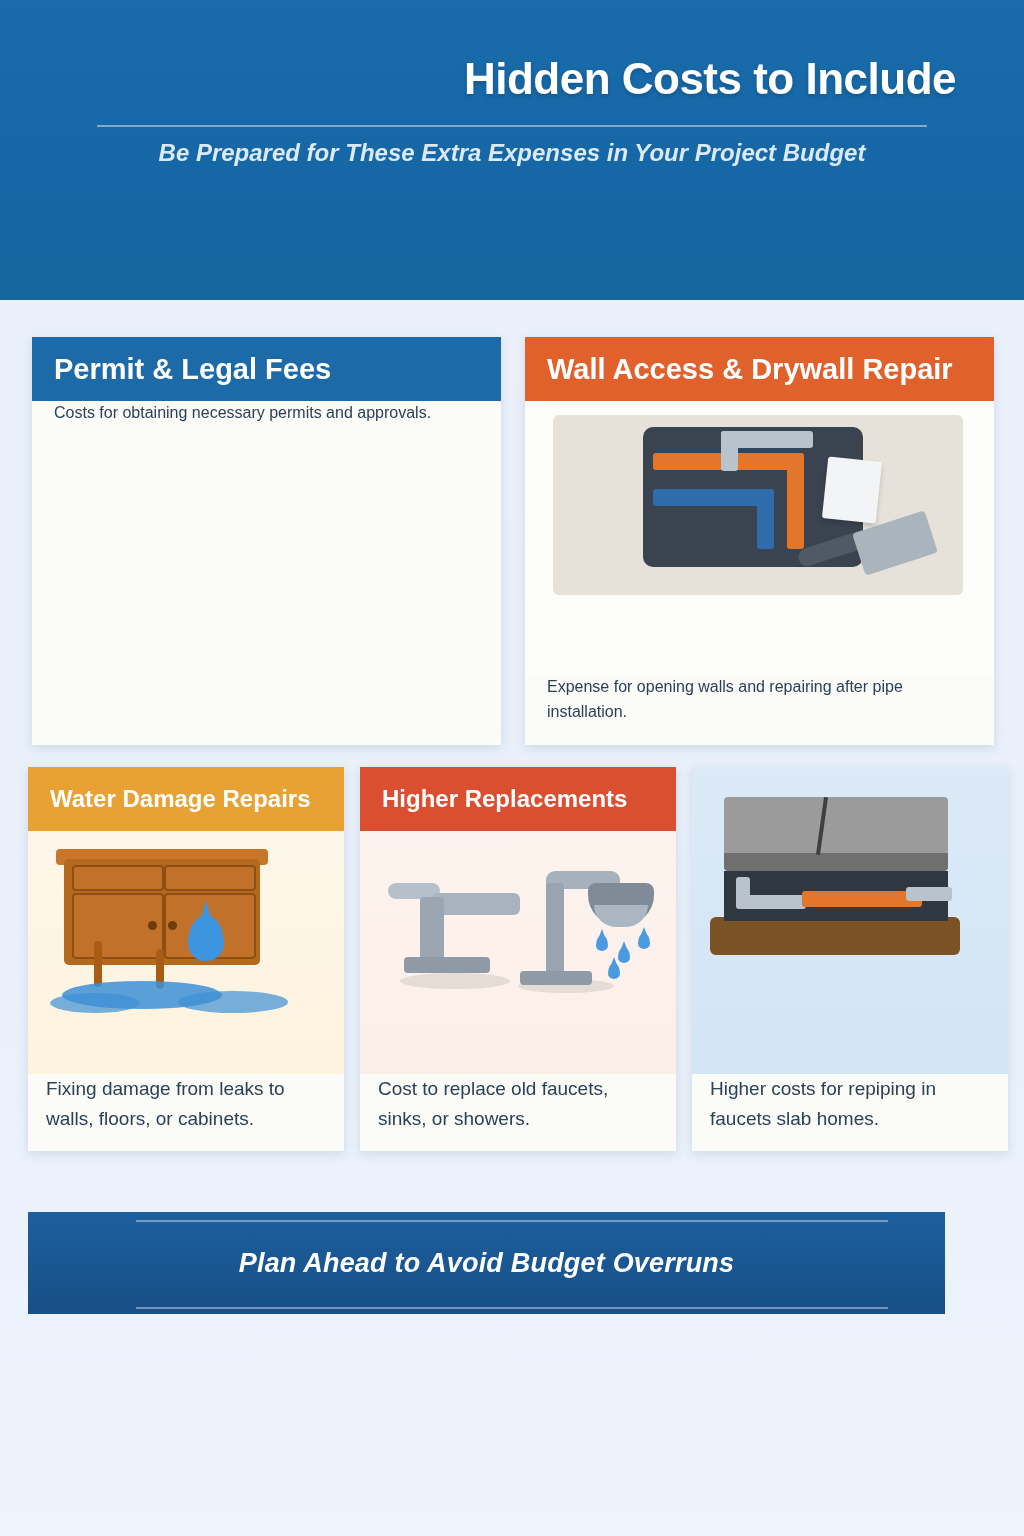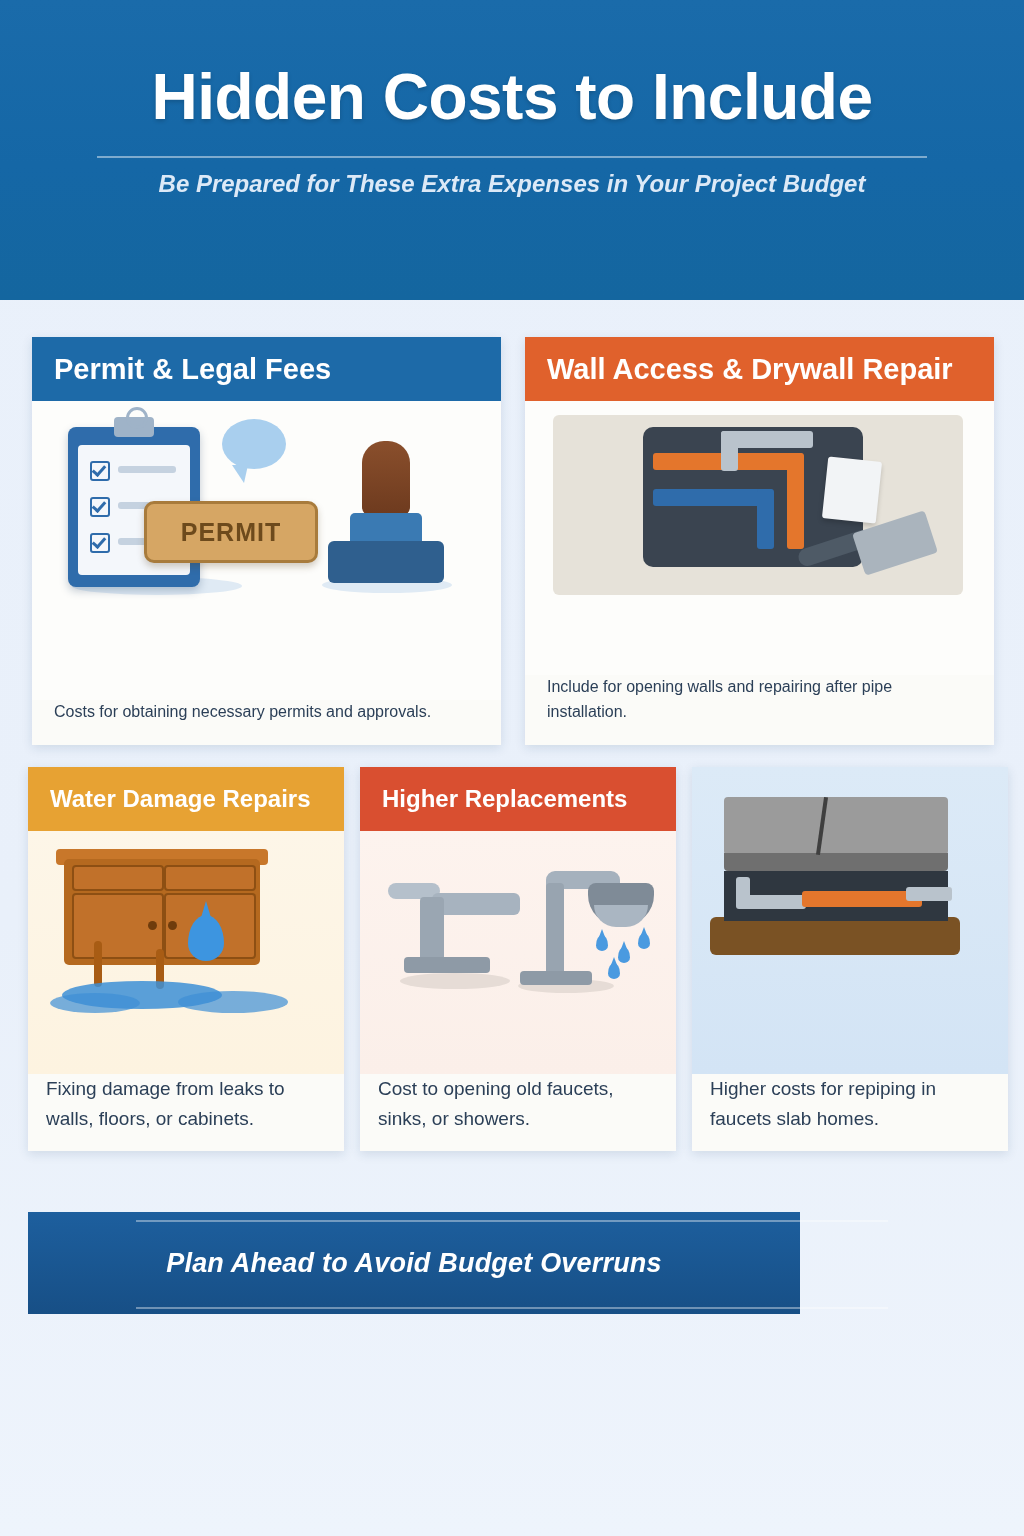--- a/index.html
+++ b/index.html
@@ -23,27 +23,28 @@
   
   .header {
     position: relative;
     height: 300px;
     background: linear-gradient(180deg, #1a6baa 0%, #1567a6 55%, #14669f 100%);
     box-sizing: border-box;
     padding: 46px 60px 0 60px;
     text-align: center;
   }
   .header h1 {
-    margin: 16px;
+    margin: 8px;
     color: #ffffff;
-    font-size: 64px;
+    font-size: 44px;
     line-height: 1.12;
     font-weight: bold;
     letter-spacing: -0.5px;
     text-shadow: 0 2px 4px rgba(0,0,0,0.18);
+    text-align: right;
   }
   .header-rule {
     width: 830px;
     height: 2px;
     margin: 22px auto 0 auto;
     background: rgba(255,255,255,0.45);
   }
   .header .subtitle {
     margin: 12px 0 0 0;
     color: #dce9f7;
@@ -109,21 +110,21 @@
   .bg-white  { background: #fdfdfb; }
   .bg-cream  { background: linear-gradient(180deg,#fdf6e8 0%, #fdf3e0 100%); }
   .bg-peach  { background: linear-gradient(180deg,#fdf3ee 0%, #fbefe9 100%); }
   .bg-ice    { background: linear-gradient(180deg,#dceaf7 0%, #d3e4f5 100%); }
 
   
   .footer {
     position: absolute;
     left: 28px;
     top: 1212px;
-    width: 772px;
+    width: 917px;
     height: 102px;
     background: linear-gradient(180deg, #1d5f9e 0%, #174f86 100%);
     display: flex;
     align-items: center;
     justify-content: center;
   }
   .footer-inner {
     position: relative;
     width: 100%;
     text-align: center;
@@ -353,47 +354,20 @@
       <span>Hidden Costs to Include</span><br>
     </h1>
     <div class="header-rule"></div>
     <p class="subtitle">Be Prepared for These Extra Expenses in Your Project Budget</p>
   </div>
 
   <div class="grid-top">
 
     <div class="card big">
       <div class="card-head" style="background:#1d6aa8">Permit &amp; Legal Fees</div>
-      <div class="card-art bg-white">
-        <div class="art">
-          <div class="shadow-ellipse" style="left:40px;top:176px;width:170px;height:18px;"></div>
-          <div class="shadow-ellipse" style="left:290px;top:176px;width:130px;height:16px;"></div>
-
-          <div class="clipboard">
-            <div class="clip-top"></div>
-            <div class="clip-ring"></div>
-            <div class="clip-paper">
-              <div class="clip-check" style="left:12px;top:16px;"></div>
-              <div class="clip-line" style="left:40px;top:21px;"></div>
-              <div class="clip-check" style="left:12px;top:52px;"></div>
-              <div class="clip-line" style="left:40px;top:57px;"></div>
-              <div class="clip-check" style="left:12px;top:88px;"></div>
-              <div class="clip-line" style="left:40px;top:93px;"></div>
-            </div>
-          </div>
-
-          <div class="bubble"></div>
-
-          <div class="permit-tag">PERMIT</div>
-
-          <div class="stamp-handle"></div>
-          <div class="stamp-mid"></div>
-          <div class="stamp-base"></div>
-        </div>
-      </div>
       <div class="card-desc">Costs for obtaining necessary permits and approvals.</div>
     </div>
 
     <div class="card big">
       <div class="card-head" style="background:#e0612c">Wall Access &amp; Drywall Repair</div>
       <div class="card-art bg-white">
         <div class="art">
           <div class="wall-bg"></div>
           <div class="wall-hole"></div>
 
@@ -402,21 +376,21 @@
           <div class="pipe-h pipe-blue" style="left:128px;top:88px;width:120px;"></div>
           <div class="pipe-v pipe-blue" style="left:232px;top:88px;height:60px;"></div>
           <div class="pipe-h pipe-gray" style="left:196px;top:30px;width:92px;"></div>
           <div class="pipe-v pipe-gray" style="left:196px;top:30px;height:40px;"></div>
 
           <div class="drywall-patch"></div>
           <div class="knife-handle"></div>
           <div class="knife-blade"></div>
         </div>
       </div>
-      <div class="card-desc">Include for opening walls and repairing after pipe installation.</div>
+      <div class="card-desc">Expense for opening walls and repairing after pipe installation.</div>
     </div>
   </div>
 
   <div class="grid-bottom">
 
     <div class="card small">
       <div class="card-head" style="background:#e7a233">Water Damage Repairs</div>
       <div class="card-art bg-cream">
         <div class="art">
           <div class="cab-top"></div>
@@ -456,21 +430,21 @@
           <div class="shower-head"></div>
           <div class="shower-face"></div>
           <div class="shower-base"></div>
 
           <div class="drop-small" style="left:236px;top:104px;"></div>
           <div class="drop-small" style="left:258px;top:116px;"></div>
           <div class="drop-small" style="left:278px;top:102px;"></div>
           <div class="drop-small" style="left:248px;top:132px;"></div>
         </div>
       </div>
-      <div class="card-desc">Cost to opening old faucets, sinks, or showers.</div>
+      <div class="card-desc">Cost to replace old faucets, sinks, or showers.</div>
     </div>
 
     <div class="card small">
       <div class="card-art bg-ice">
         <div class="art">
           <div class="dirt"></div>
           <div class="under-space"></div>
           <div class="slab-top"></div>
           <div class="slab-side"></div>
           <div class="slab-crack"></div>

